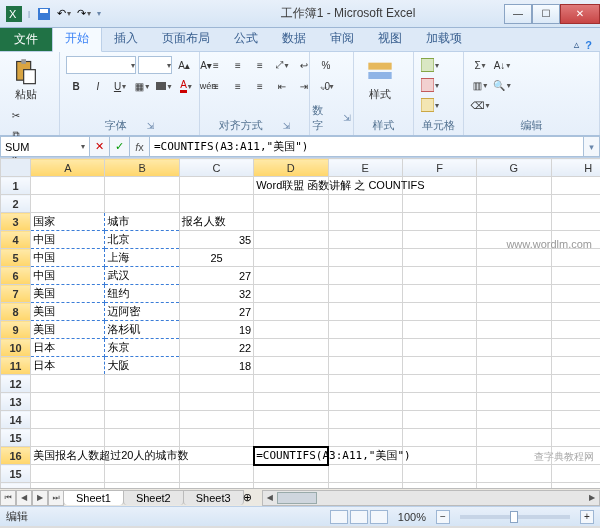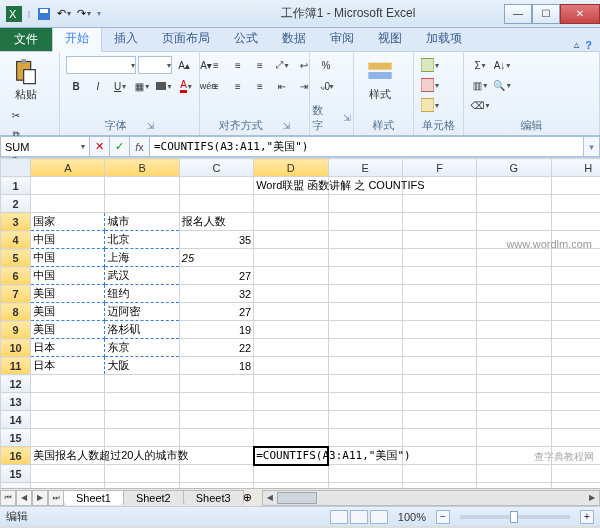--- a/index.html
+++ b/index.html
@@ -379,21 +379,21 @@
           <td></td>
           <td></td>
           <td></td>
           <td></td>
           <td></td>
         </tr>
         <tr>
           <th class="rowhdr thead-active">5</th>
           <td style="border: 1px dashed rgb(59, 125, 216);">中国</td>
           <td style="border: 1px dashed rgb(59, 125, 216);">上海</td>
-          <td style="text-align: left; font-style: italic;">25</td>
+          <td style="text-align: center;">25</td>
           <td></td>
           <td></td>
           <td></td>
           <td></td>
           <td></td>
         </tr>
         <tr>
           <th class="rowhdr thead-active">6</th>
           <td style="border: 1px dashed rgb(59, 125, 216);">中国</td>
           <td style="border: 1px dashed rgb(59, 125, 216);">武汉</td>

